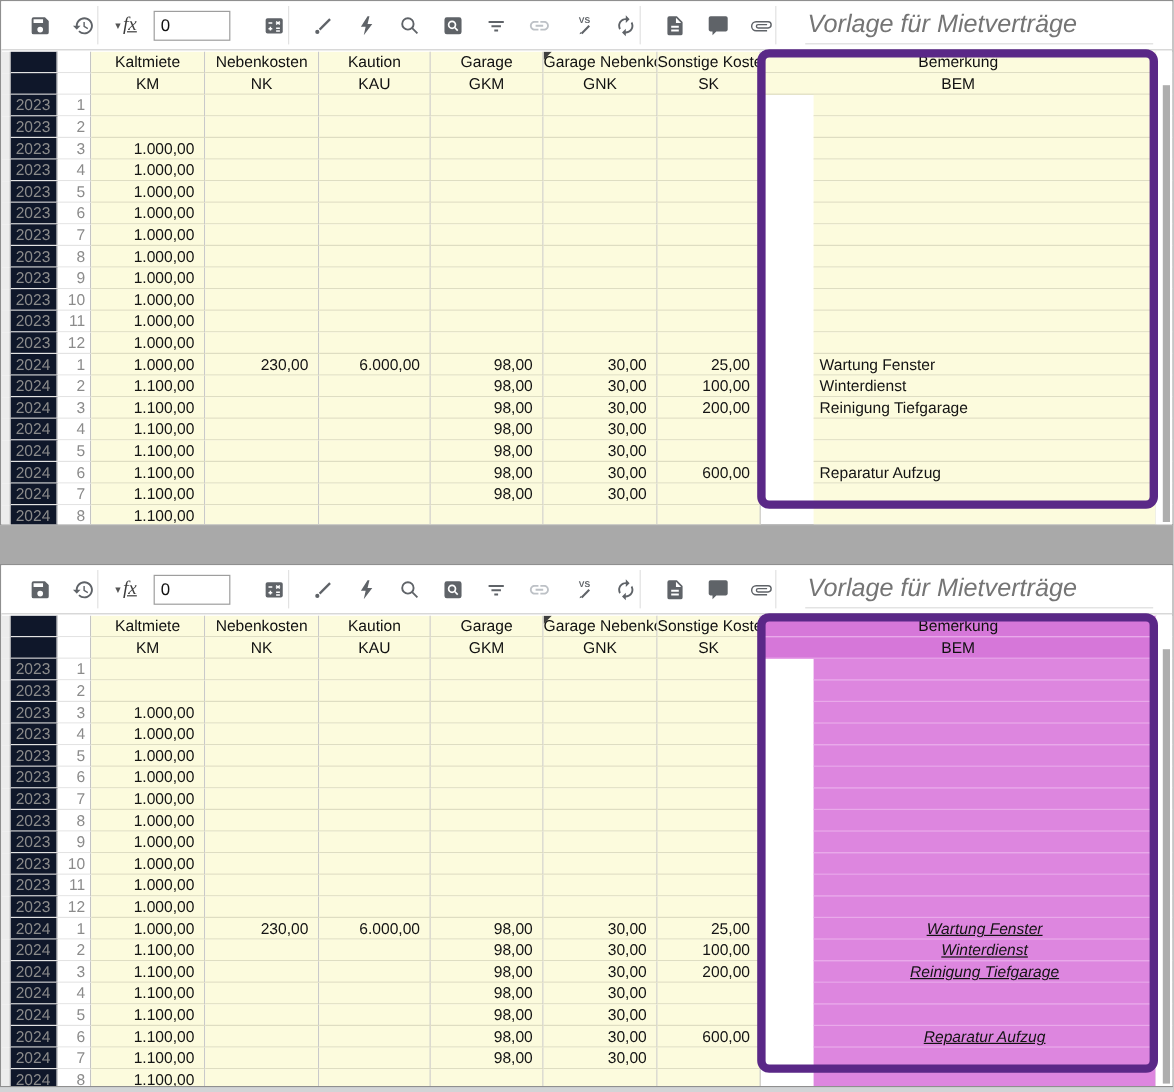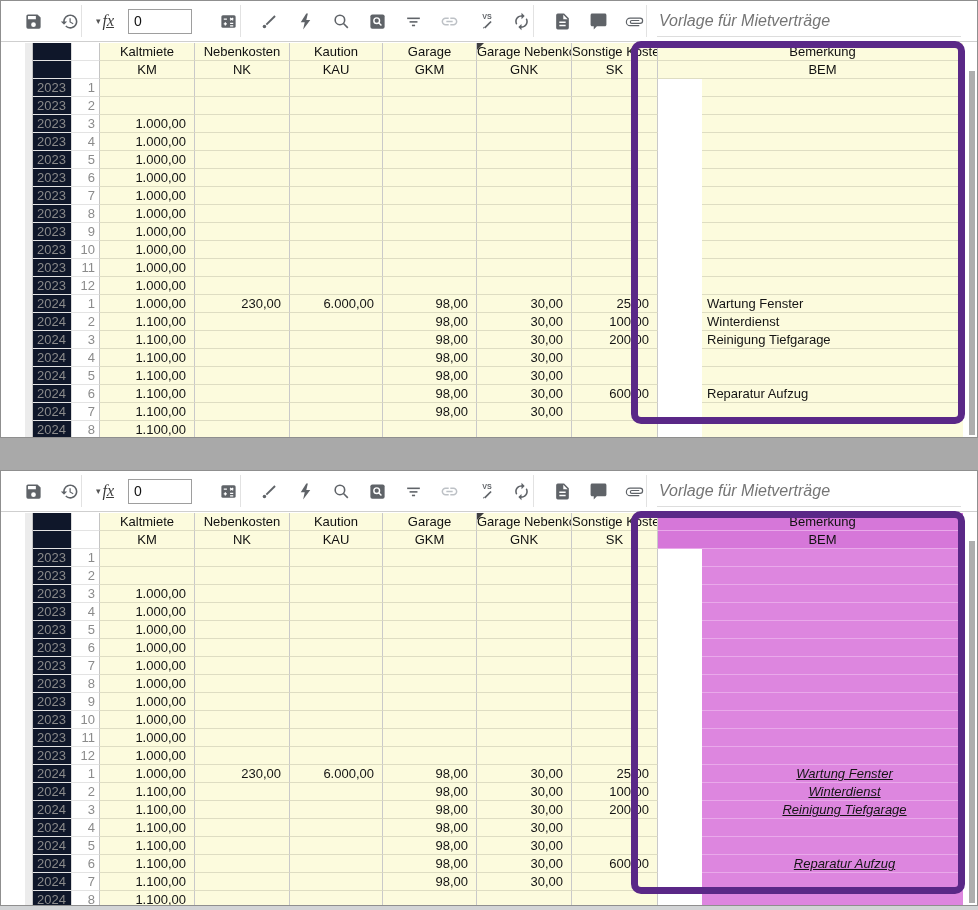--- a/index.html
+++ b/index.html
@@ -11,25 +11,25 @@
   .bottom-strip{position:absolute;left:0;top:906px;width:978px;height:4px;background:#d2d4d6;}
 
   
   .toolbar{height:41px;border-bottom:1px solid #cfcfcf;display:flex;align-items:center;padding:0 6px;box-sizing:border-box;background:#fff;}
   .tbtn{width:36px;height:34px;display:flex;align-items:center;justify-content:flex-end;flex:0 0 auto;cursor:pointer;border-radius:3px;}
   .sep{width:1px;height:32px;background:#e2e2e2;margin:0 2px;flex:0 0 auto;}
   .fxwrap{display:flex;align-items:center;justify-content:center;width:42px;flex:0 0 auto;cursor:pointer;}
   .caret{font-size:9px;color:#555;margin-right:2px;}
   .fx{font-family:"Liberation Serif",serif;font-style:italic;font-size:16px;color:#3c3c3c;text-decoration:underline;}
   .formula-input{width:52px;height:23px;border:1px solid #9e9e9e;font-size:14px;padding:0 5px;margin:0 10px 0 2px;font-family:"Liberation Sans",sans-serif;color:#111;flex:0 0 auto;}
-  .name-input{flex:1 1 auto;margin:0 10px 0 8px;border:none;border-bottom:1px solid #ddd;font-style:italic;color:#757575;font-size:16px;height:28px;background:transparent;outline:none;font-family:"Liberation Sans",sans-serif;}
+  .name-input{flex:1 1 auto;margin:0 10px 0 22px;border:none;border-bottom:1px solid #ddd;font-style:italic;color:#757575;font-size:21px;height:28px;background:transparent;outline:none;font-family:"Liberation Sans",sans-serif;}
   .icon{display:block;}
 
   
-  .sheet{position:absolute;top:42px;left:0;right:0;bottom:0;overflow:hidden;padding-left:24px;}
+  .sheet{position:absolute;top:42px;left:0;right:0;bottom:0;overflow:hidden;}
   .grid{display:grid;grid-template-columns:8px 39px 28px 95px 95px 93px 94px 95px 86px 330px 15px;grid-auto-rows:18px;}
   .cell{box-sizing:border-box;font-size:13px;line-height:17px;overflow:hidden;white-space:nowrap;position:relative;}
   .c-gut{background:#ececec;border-right:1px solid #c4c4c4;}
   .c-year{background:#0f172a;border-right:1px solid #dcdcdc;border-bottom:1px solid #e3e3e3;color:#8b8b8b;text-align:right;padding-right:5px;}
   .c-month{background:#fff;border-right:1px solid #c4c4c4;border-bottom:1px solid #e3e3e3;color:#8b8b8b;text-align:right;padding-right:4px;}
   .c-y{background:#fcfbdd;border-right:1px solid #c9c9c9;border-bottom:1px solid #deddc2;color:#141414;}
   .c-num{text-align:right;padding-right:8px;}
   .c-hdr{text-align:center;color:#101010;}
   .c-bem{text-align:left;padding-left:5px;margin-left:44px;}
   .c-right{background:#fff;border-bottom:1px solid #f2f2f2;}

